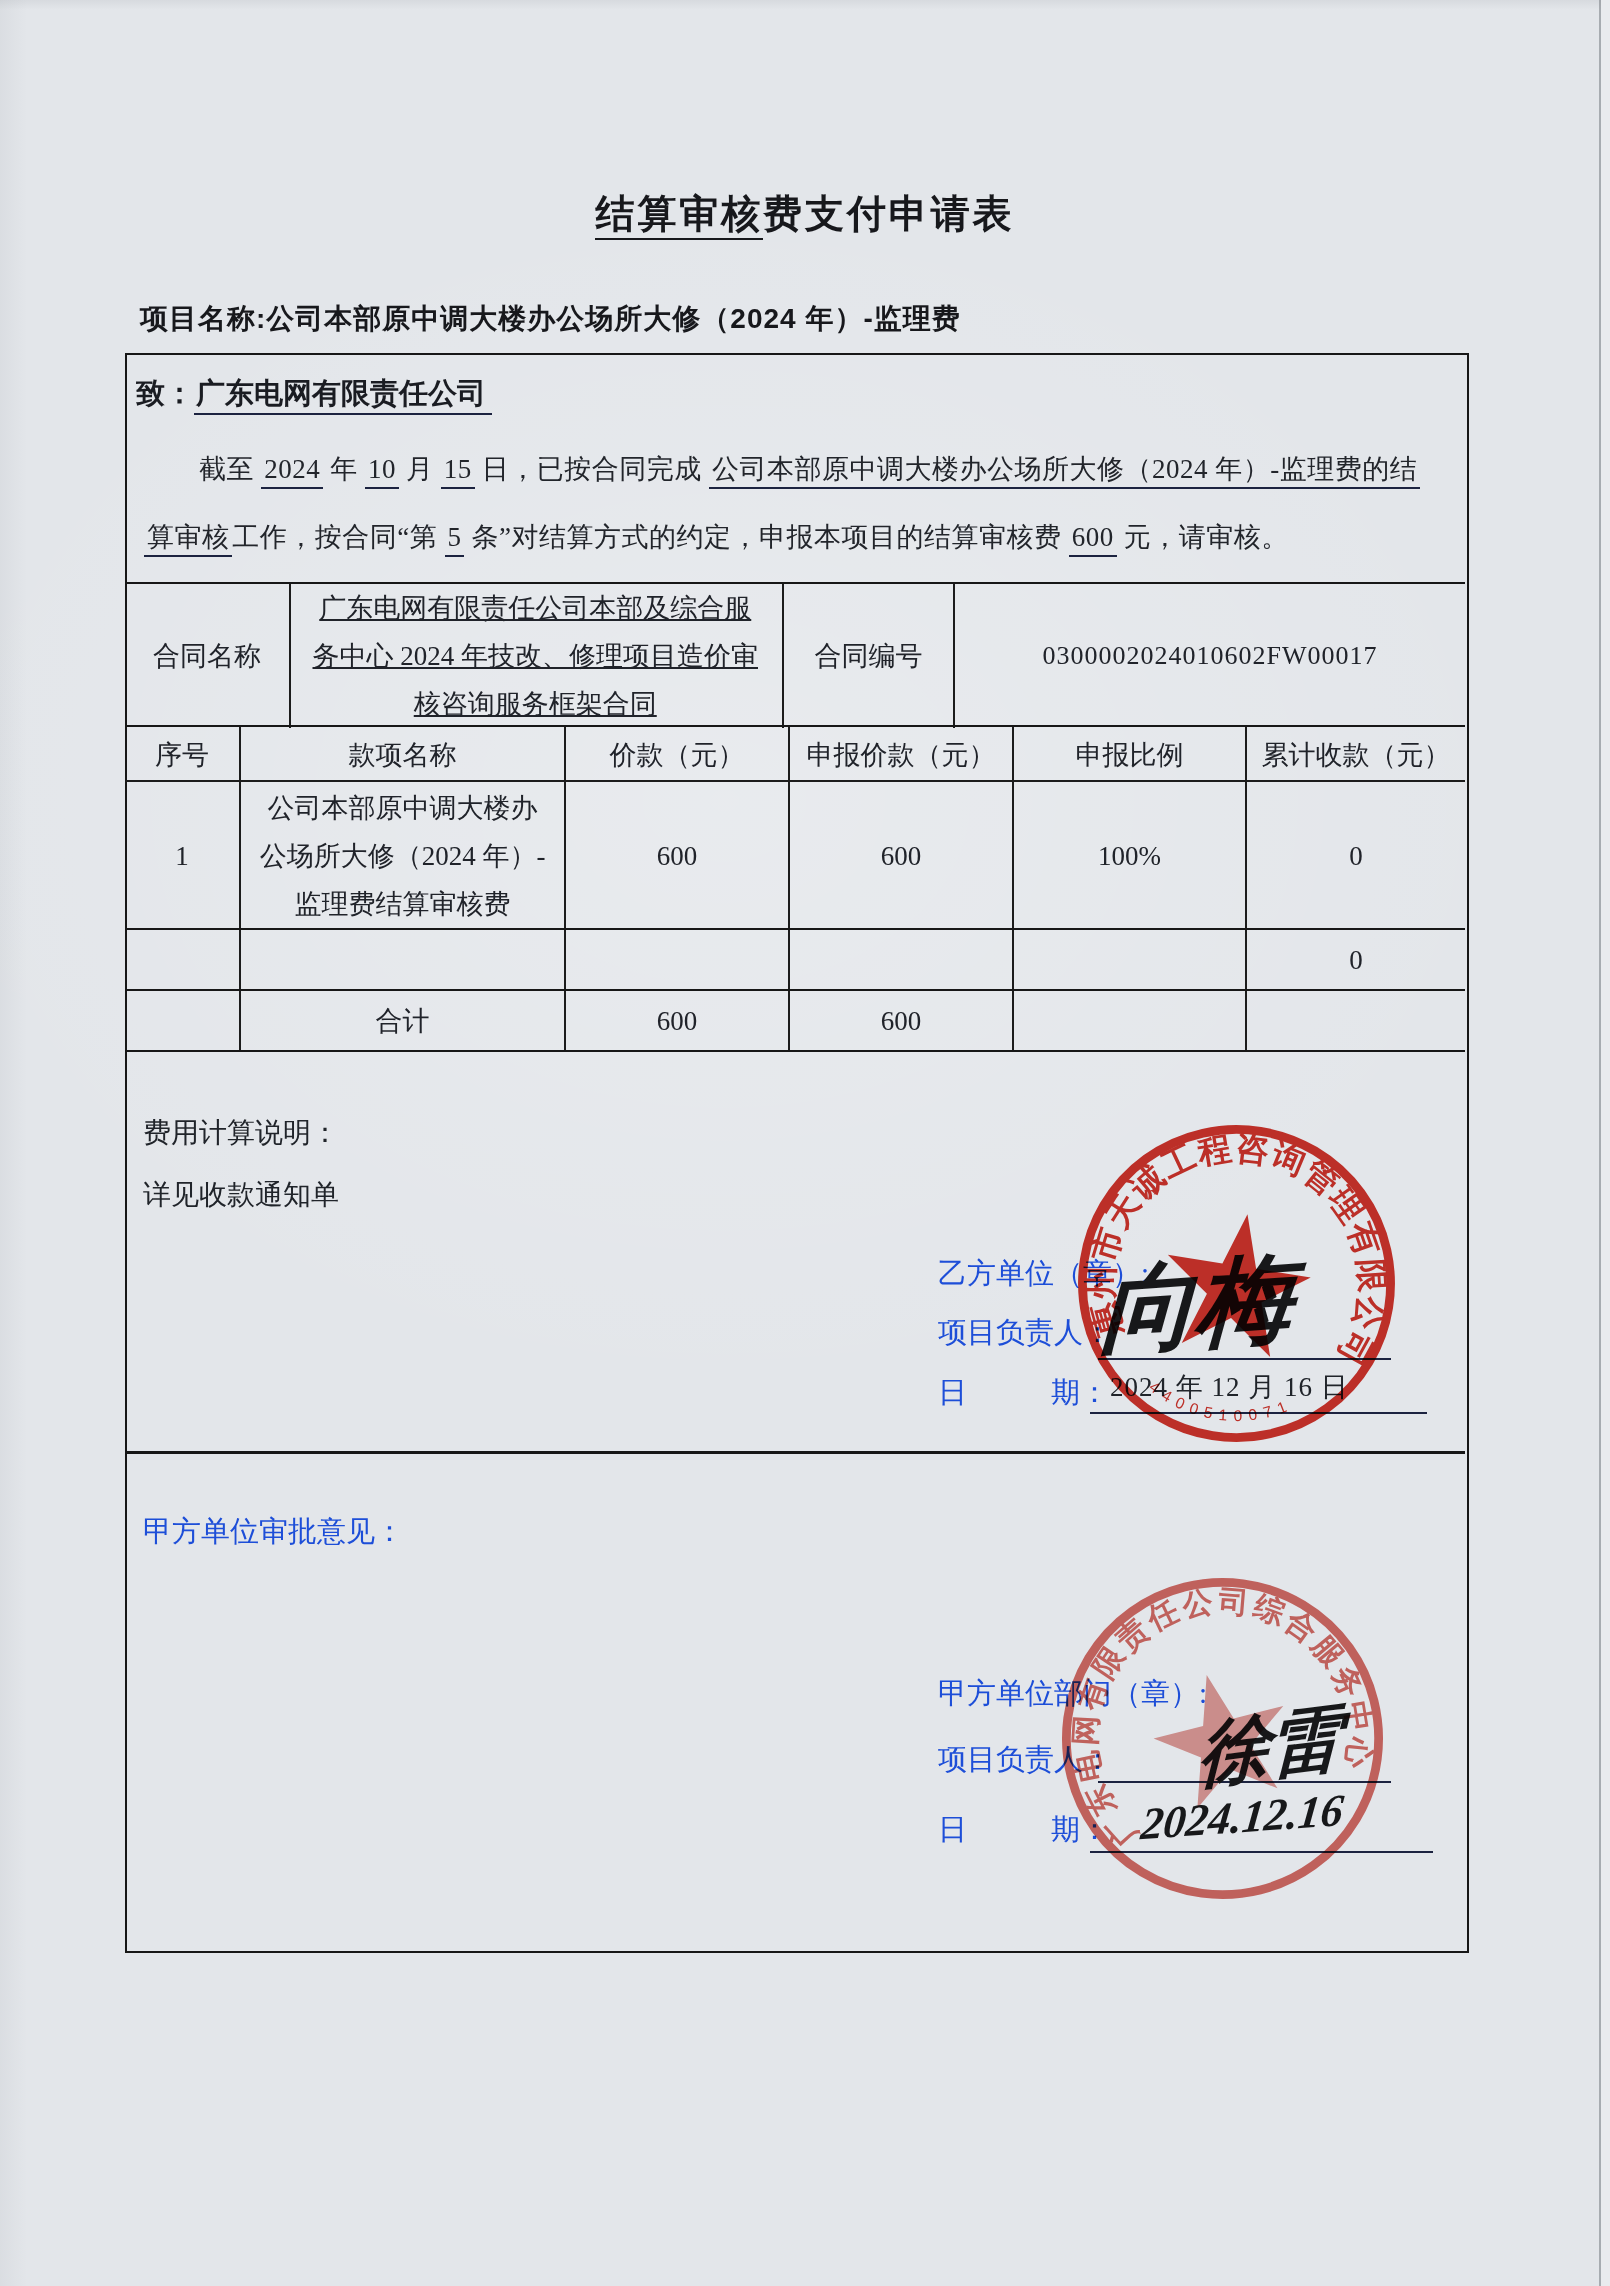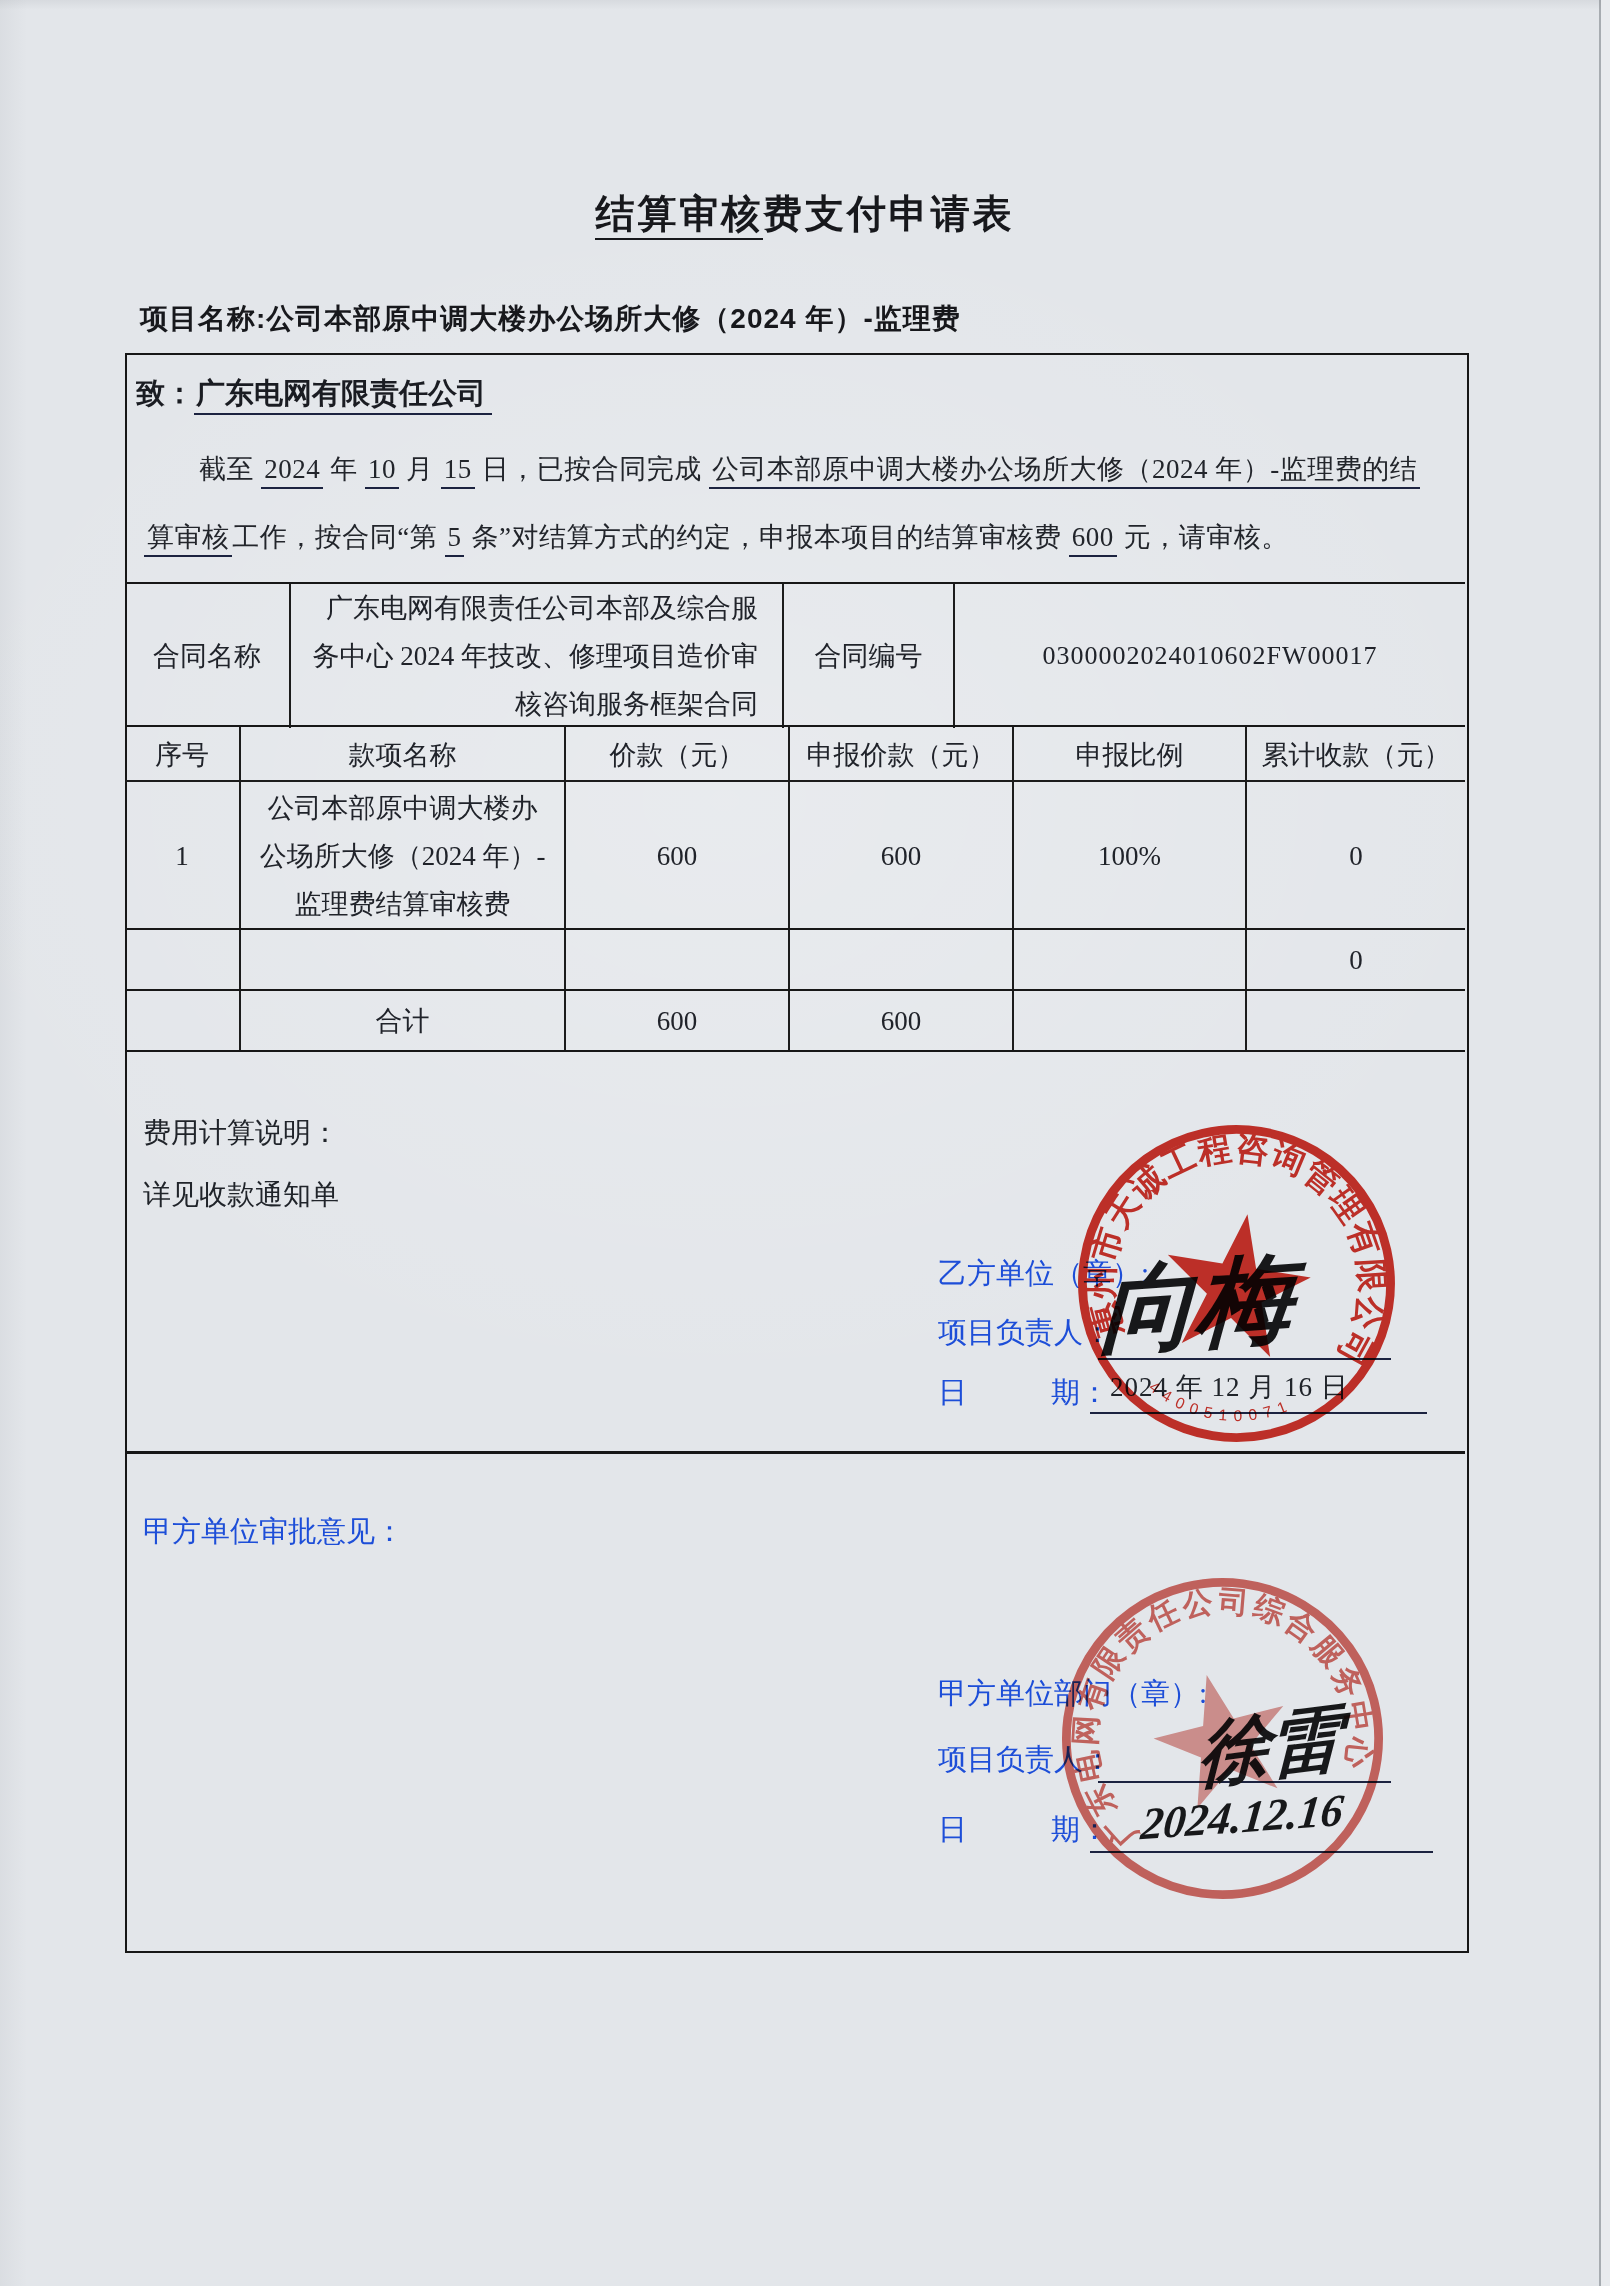--- a/index.html
+++ b/index.html
@@ -32,21 +32,21 @@
   .para-l2{left:144px;top:519px;}
   .u{border-bottom:2px solid #1c2340;padding:0 2.9px 2.9px 2.9px;}
   .indent{display:inline-block;width:55px;}
 
   
   .trow{left:125px;width:1340px;display:grid;align-items:stretch;}
   .cell{display:flex;align-items:center;justify-content:center;text-align:center;
     font-size:27px;color:#20232a;white-space:pre-line;line-height:48px;}
   .vline{border-left:2px solid #1c1c1c;}
   .contract-row{top:582px;height:142px;grid-template-columns:164px 493px 171px auto;border-top:2.9px solid #171717;}
-  .contract-name{justify-content:flex-start;text-align:right;padding-left:21.5px;}
+  .contract-name{justify-content:flex-start;text-align:center;padding-left:21.5px;text-decoration:underline;}
   .contract-no{letter-spacing:1px;font-size:26px;}
   .header-row{top:725px;height:56px;grid-template-columns:114px 325px 224px 224px 233px auto;border-top:2.9px solid #171717;}
   .header-row .cell{font-size:27px;line-height:29px;}
   .data-row1{top:780px;height:148px;grid-template-columns:114px 325px 224px 224px 233px auto;border-top:2px solid #1c1c1c;}
   .data-row2{top:928px;height:60px;grid-template-columns:114px 325px 224px 224px 233px auto;border-top:2.9px solid #171717;}
   .total-row{top:989px;height:59px;grid-template-columns:114px 325px 224px 224px 233px auto;
     border-top:2.9px solid #171717;border-bottom:2.9px solid #171717;}
 
   .fee-note-title{left:143px;top:1114px;font-size:28px;}
   .fee-note-detail{left:143px;top:1176px;font-size:28px;}

